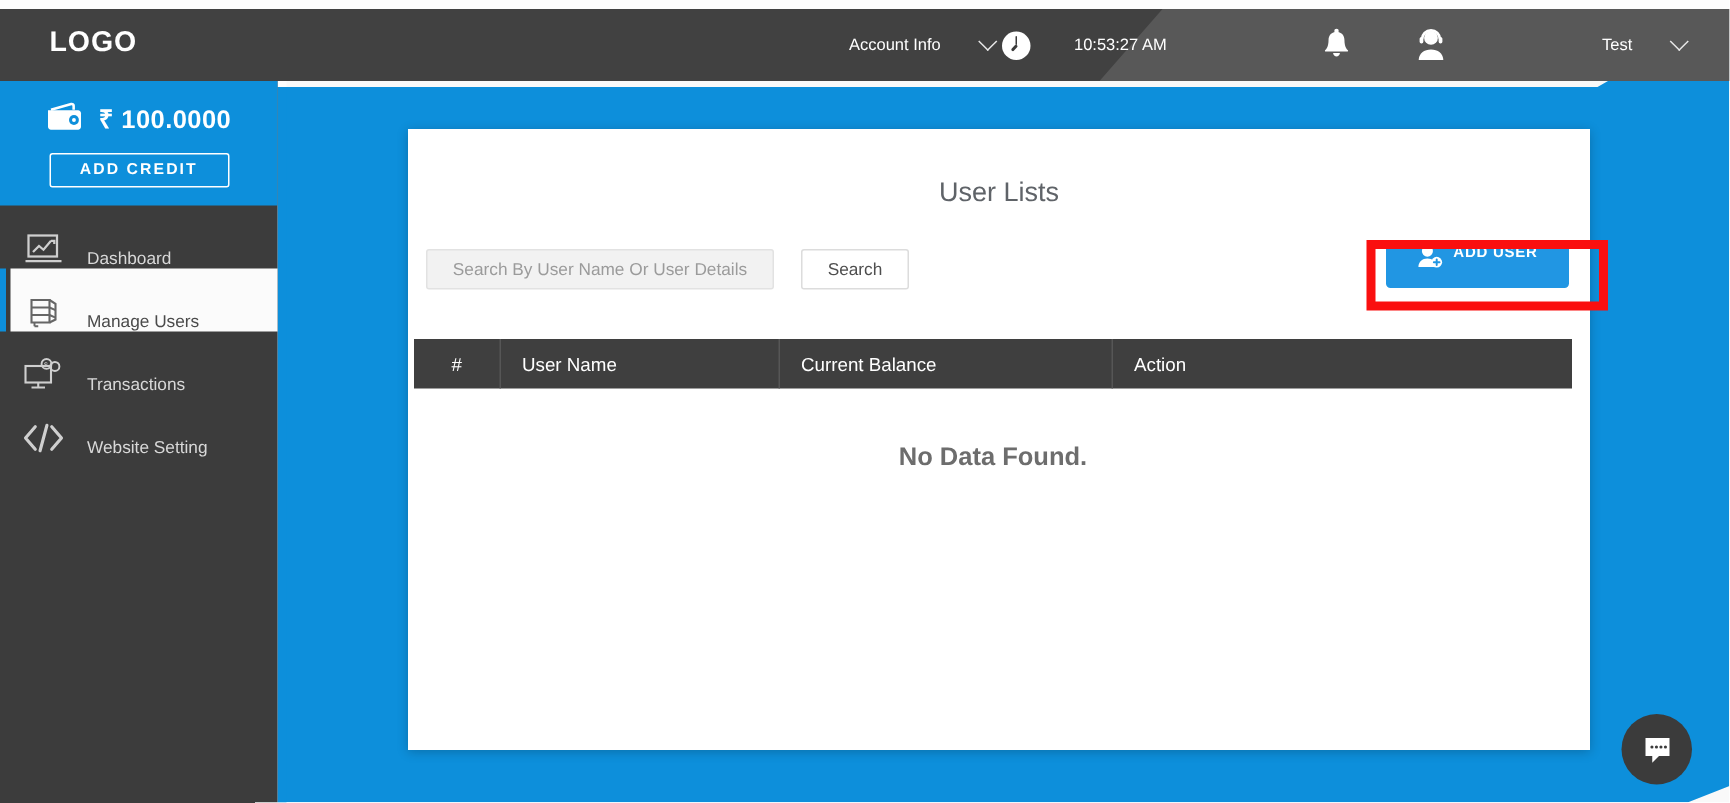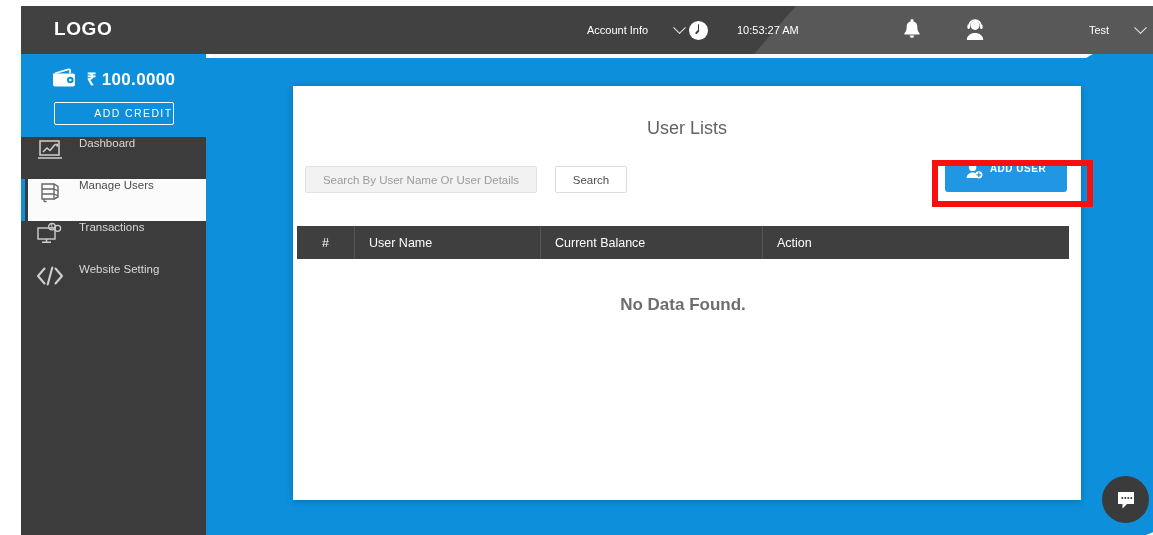--- a/index.html
+++ b/index.html
@@ -6,21 +6,20 @@
   html, body {
     width: 1153px; height: 535px;
     font-family: "Liberation Sans", sans-serif;
     background: #ffffff;
     overflow: hidden;
   }
   #app {
     position: relative;
     width: 1117px; height: 535px;
     background: #ffffff;
-    margin-left: 21px;
   }
 
   
   .page-bg {
     position: absolute;
     left: 0; top: 0; width: 1153px; height: 535px;
     background: #fdfdfd;
   }
 
   
@@ -109,35 +108,35 @@
   .credit-amt {
     color: #ffffff; font-size: 17px; font-weight: bold;
     letter-spacing: 0.3px;
     text-align: center;
   }
   .add-credit-btn {
     display: block;
     margin: 9px auto 0;
     width: 120px; height: 23px;
     line-height: 21px;
-    text-align: right;
+    text-align: center;
     border: 1px solid #ffffff;
     border-radius: 2px;
     color: #ffffff;
     font-size: 10.5px;
-    font-weight: normal;
+    font-weight: bold;
     letter-spacing: 1.4px;
     background: transparent;
     cursor: pointer;
   }
   .nav { margin-top: 0; }
   .nav-item {
     position: relative;
     height: 42px;
-    display: flex; align-items: flex-start;
+    display: flex; align-items: flex-end;
     padding-left: 14px;
     color: #d8d8d8;
     font-size: 11.5px;
     cursor: pointer;
   }
   .nav-item .nav-ico {
     width: 30px; height: 26px;
     margin-right: 14px;
     flex: 0 0 30px;
     display: flex; align-items: center; justify-content: center;

